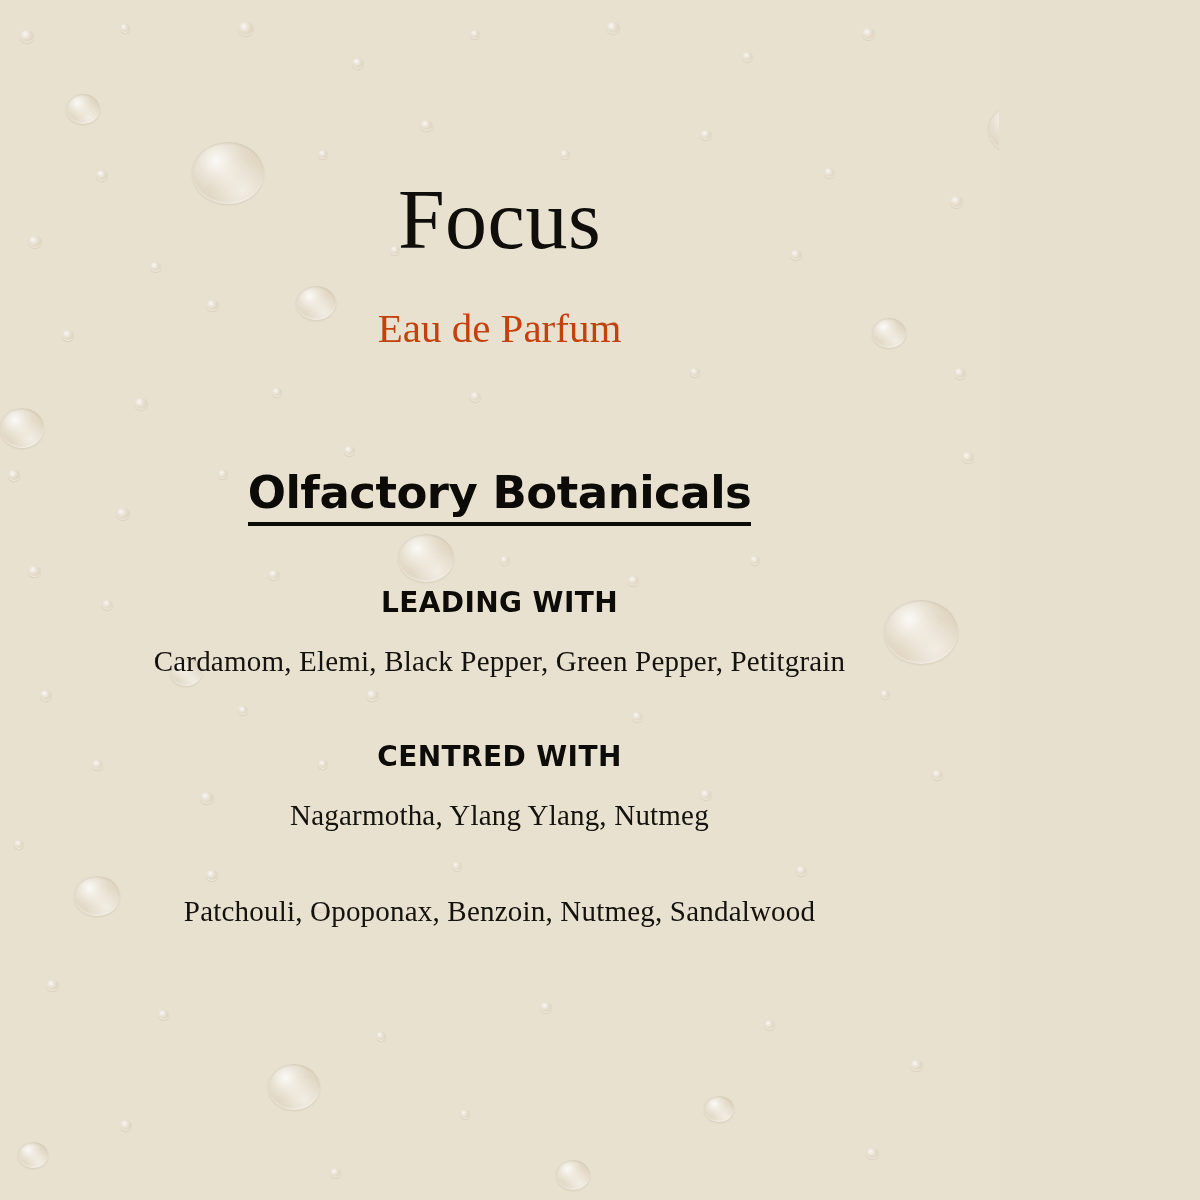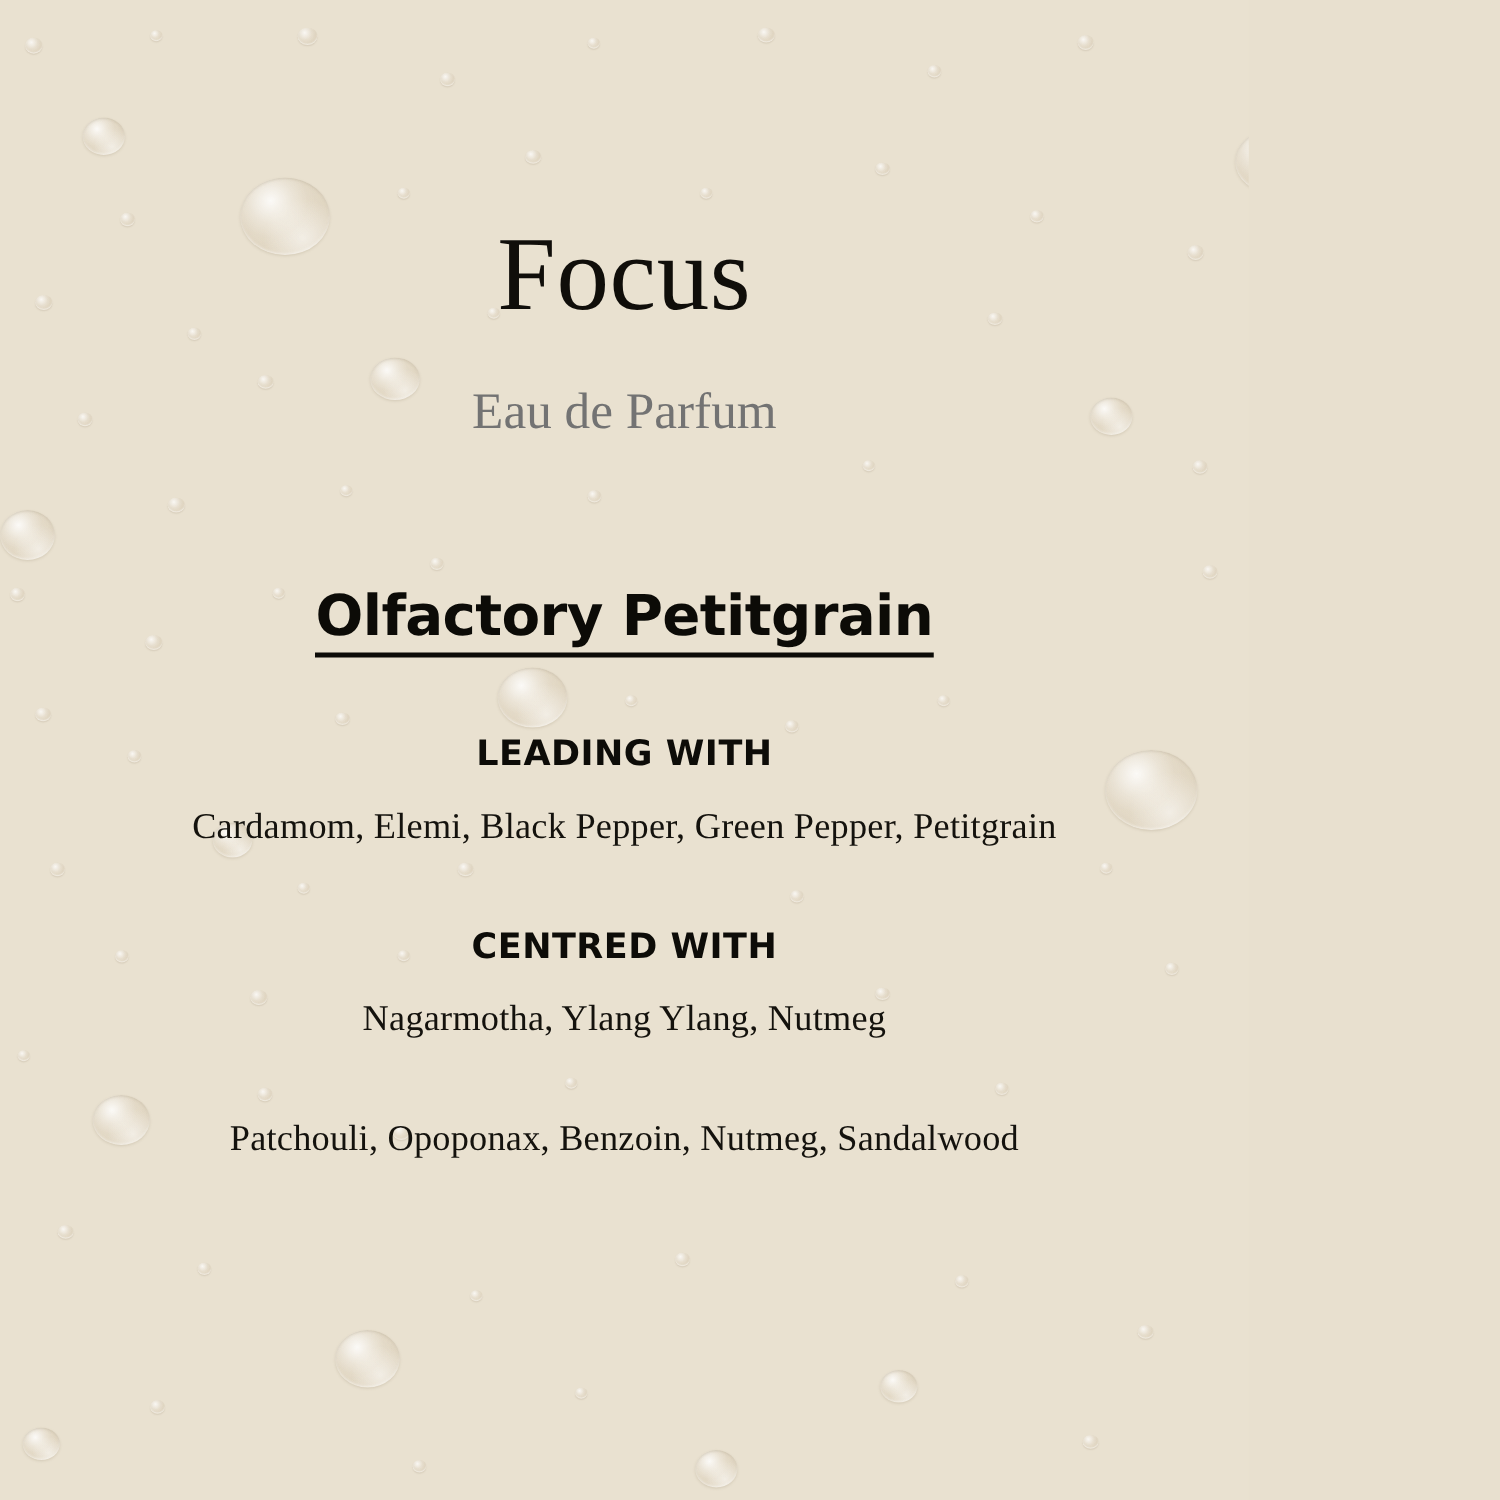--- a/index.html
+++ b/index.html
@@ -71,21 +71,21 @@
   }
 
   .product-subtitle {
     position: absolute;
     top: 306px;
     left: 0;
     right: 0;
     font-family: "Liberation Serif", serif;
     font-size: 41px;
     line-height: 1.1;
-    color: #737373;
+    color: #c2410c;
   }
 
   .section-heading {
     position: absolute;
     top: 466px;
     left: 0;
     right: 0;
     font-family: "DejaVu Sans", sans-serif;
     font-weight: bold;
     font-size: 45px;
@@ -228,21 +228,21 @@
     <div class="drop sm" style="left:1018px; top:1176px; width:10px; height:9px;"></div>
   </div>
 
   <div class="content">
 
     <div class="product-title">Focus</div>
 
     <div class="product-subtitle">Eau de Parfum</div>
 
     <div class="section-heading">
-      <span>Olfactory Petitgrain</span>
+      <span>Olfactory Botanicals</span>
     </div>
 
     <div class="note-group g2">
       <div class="note-label">CENTRED WITH</div>
       <div class="note-values">Nagarmotha, Ylang Ylang, Nutmeg</div>
     </div>
 
     <div class="note-group g1">
       <div class="note-label">LEADING WITH</div>
       <div class="note-values">Cardamom, Elemi, Black Pepper, Green Pepper, Petitgrain</div>

